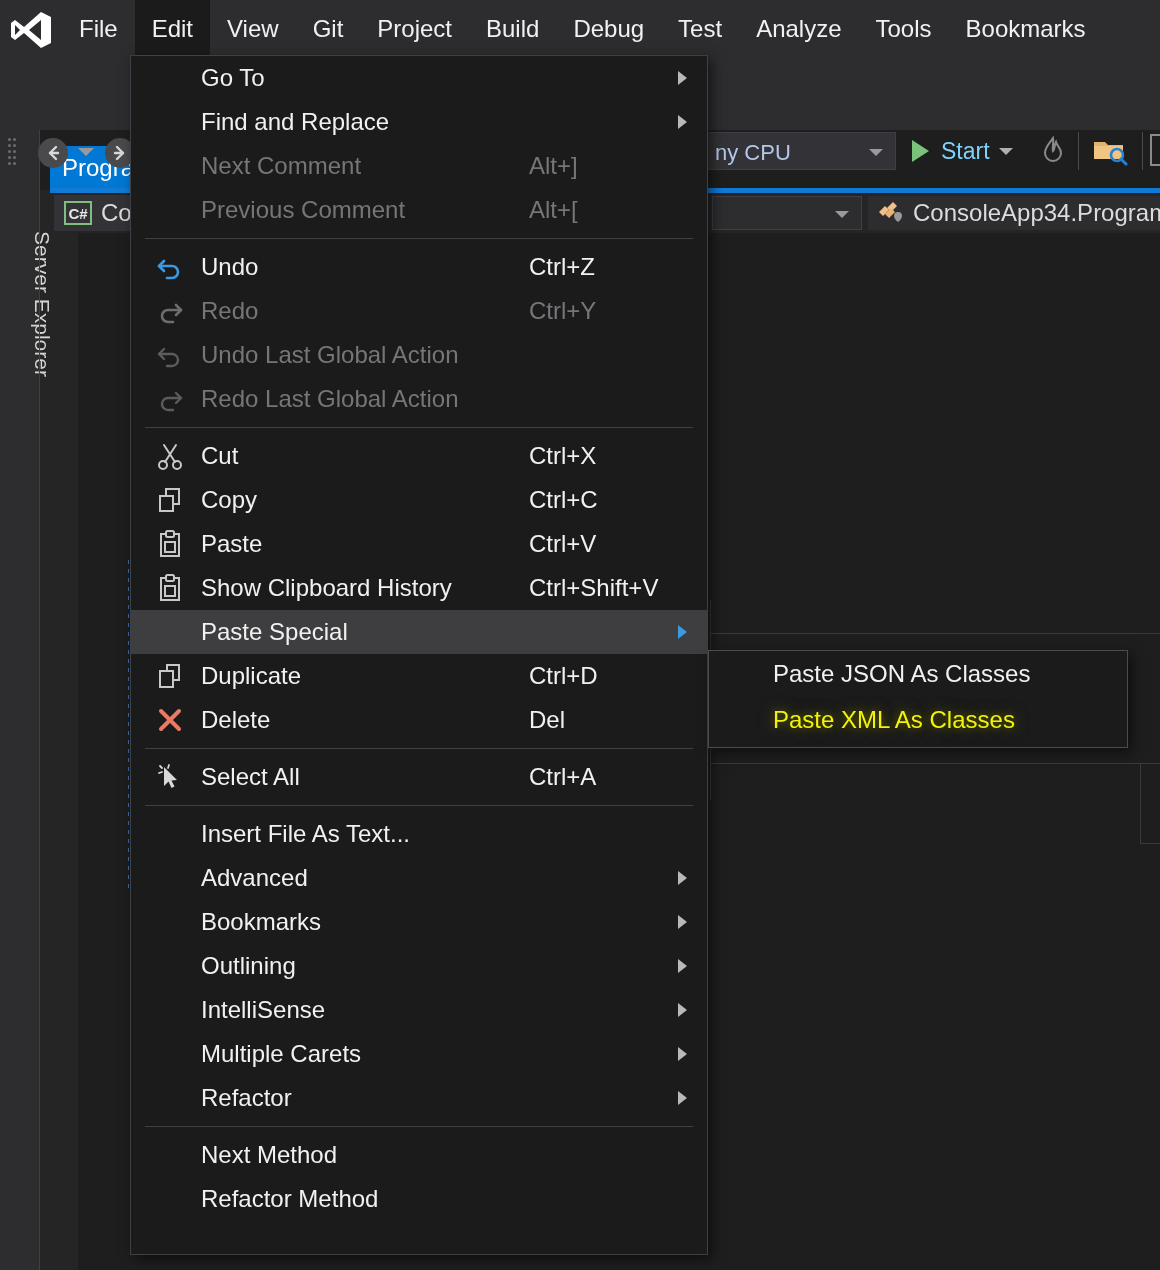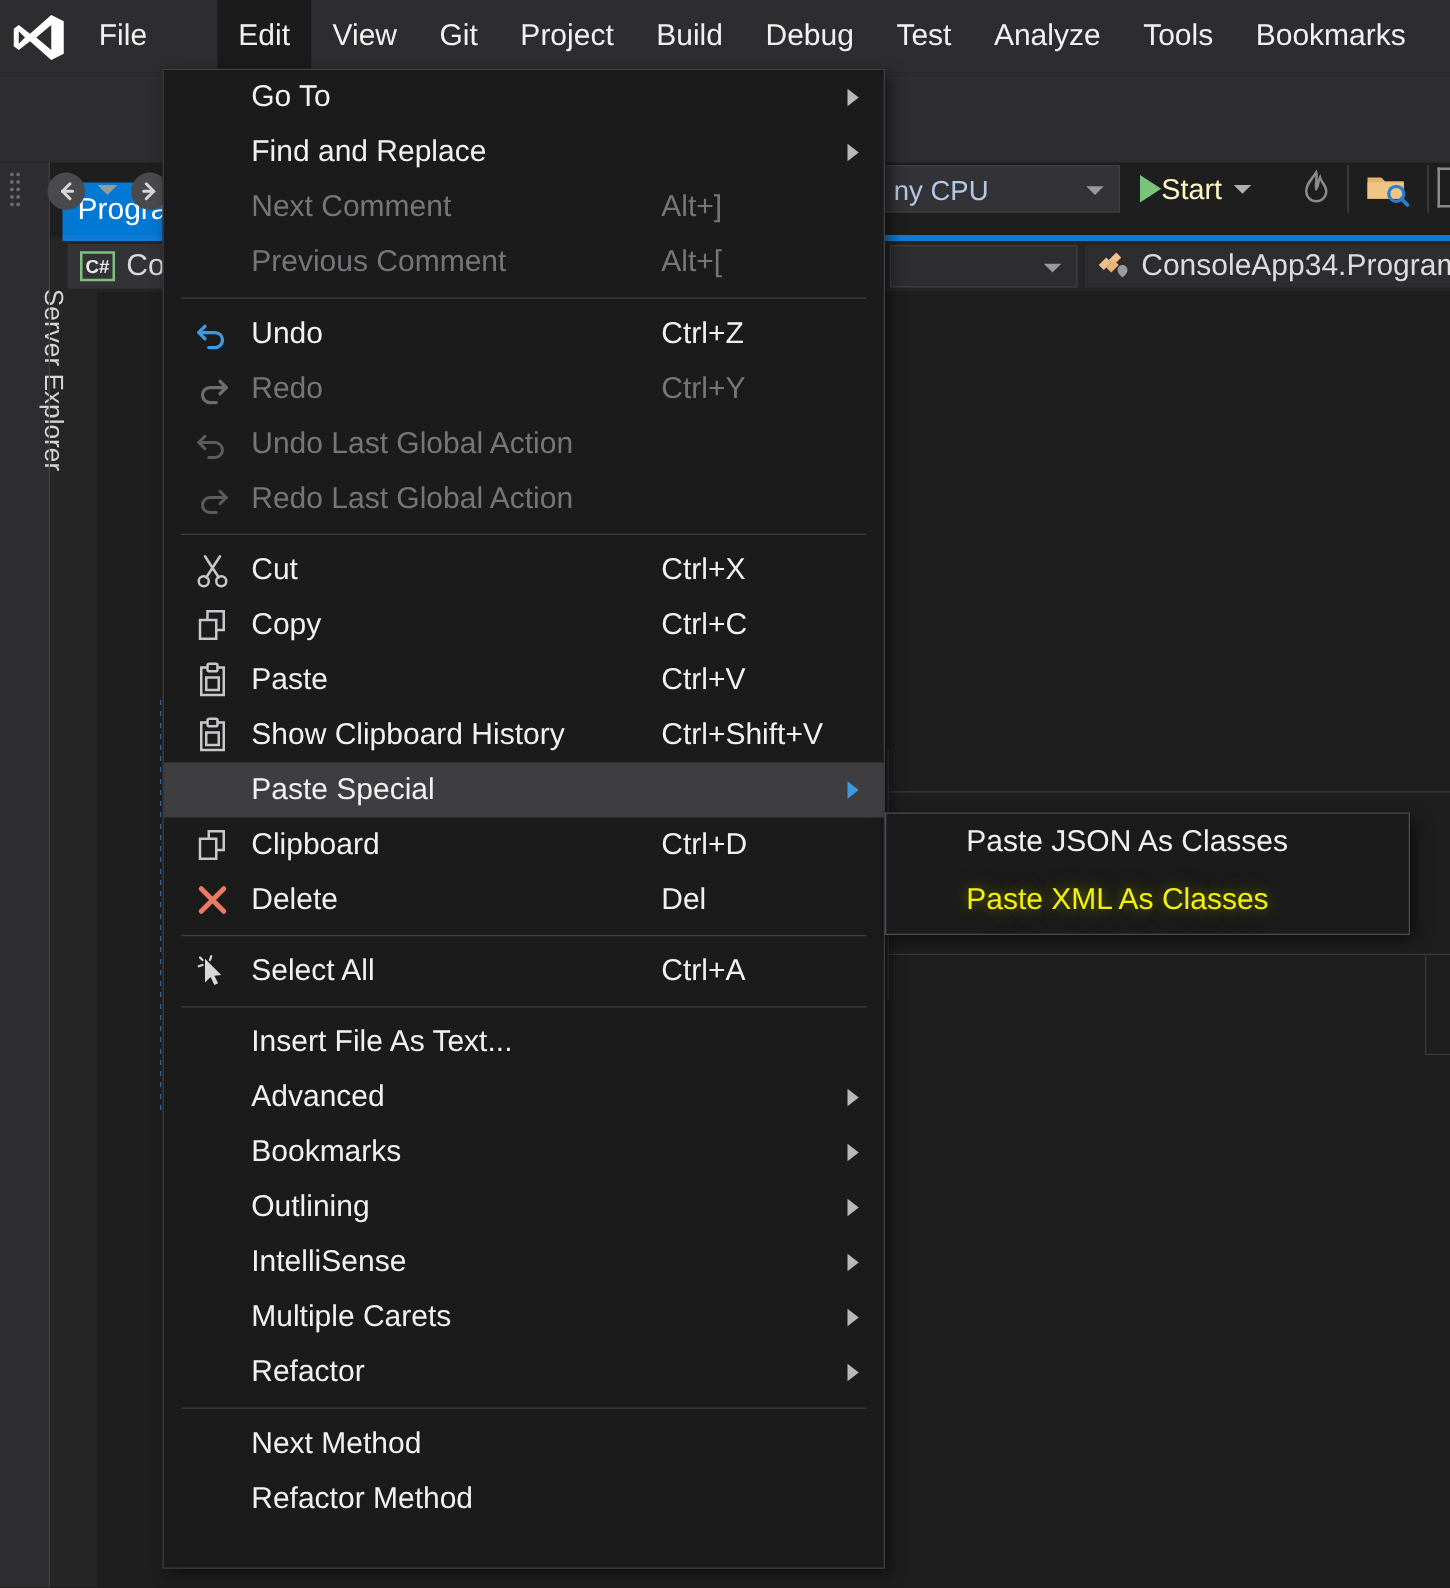--- a/index.html
+++ b/index.html
@@ -7,36 +7,36 @@
     width:1160px;height:1270px;overflow:hidden;position:relative;
     background:#1e1e1e;
     font-family:"Liberation Sans","DejaVu Sans",sans-serif;
     -webkit-font-smoothing:antialiased;
   }
   
   #menubar{position:absolute;left:0;top:0;width:1160px;height:58px;background:#2d2d30;}
   #vslogo{position:absolute;left:10px;top:10px;width:42px;height:40px;}
   .menutitles{position:absolute;left:62px;top:0;height:58px;display:flex;align-items:stretch;}
   .mtitle{display:flex;align-items:center;padding:0 17px;color:#f1f1f1;font-size:24px;height:58px;white-space:nowrap;}
-  .mtitle.active{background:#1b1b1c;margin-left:39px;}
+  .mtitle.active{background:#1b1b1c;}
   
   #toolbar{position:absolute;left:0;top:58px;width:1160px;height:72px;background:#2d2d30;}
   .grip{position:absolute;left:8px;top:78px;width:10px;height:34px;}
   .grip i{position:absolute;width:3px;height:3px;background:#6d6d70;border-radius:50%;}
   .navbtn{position:absolute;top:80px;width:30px;height:30px;border-radius:50%;background:#4a4a4d;}
   .navbtn svg{position:absolute;left:0;top:0;}
   #navback{left:38px;}
   #navfwd{left:105px;}
   #navcaret{position:absolute;left:78px;top:90px;width:0;height:0;border-left:8px solid transparent;border-right:8px solid transparent;border-top:8px solid #9a9a9d;}
   #combo{position:absolute;left:706px;top:74px;width:190px;height:38px;background:#333337;border:1px solid #3f3f46;box-sizing:border-box;}
   #combotext{position:absolute;left:8px;top:7px;color:#b4c7e7;font-size:22px;white-space:nowrap;}
   #combocaret{position:absolute;right:12px;top:16px;width:0;height:0;border-left:7px solid transparent;border-right:7px solid transparent;border-top:7px solid #9a9a9d;}
   #startbtn{position:absolute;left:912px;top:76px;height:34px;display:flex;align-items:center;}
   #playtri{width:0;height:0;border-top:11px solid transparent;border-bottom:11px solid transparent;border-left:17px solid #79c47a;}
-  #startlabel{color:#fef9c3;font-size:23px;margin-left:0;}
+  #startlabel{color:#7dd3fc;font-size:23px;margin-left:12px;}
   #startcaret{margin-left:9px;width:0;height:0;border-left:7px solid transparent;border-right:7px solid transparent;border-top:7px solid #b0b0b3;}
   #hotreload{position:absolute;left:1040px;top:78px;width:26px;height:30px;}
   .tbsep{position:absolute;top:74px;width:1px;height:38px;background:#4a4a4d;}
   #foldersearch{position:absolute;left:1092px;top:78px;width:38px;height:30px;}
   #rightedge{position:absolute;left:1150px;top:76px;width:16px;height:32px;border:2px solid #8a8a8d;border-right:none;box-sizing:border-box;}
   
   #leftstrip{position:absolute;left:0;top:130px;width:40px;height:1140px;background:#2d2d30;}
   #serverexp{position:absolute;left:-50px;top:160px;width:180px;height:28px;
     transform:rotate(90deg);transform-origin:center;color:#d4d4d4;font-size:21px;white-space:nowrap;text-align:center;}
   #stripedge{position:absolute;left:39px;top:130px;width:1px;height:1140px;background:#3f3f46;}
@@ -313,21 +313,21 @@
       <span class="lbl">Paste Special</span>
       <span class="arw"></span>
     </div>
     <div class="mi">
       <span class="ico">
         <svg width="30" height="30" viewBox="0 0 30 30">
           <rect x="12" y="4" width="12" height="15" fill="none" stroke="#c8c8cb" stroke-width="2"></rect>
                  <rect x="5" y="10" width="13" height="16" fill="#1b1b1c" stroke="#c8c8cb" stroke-width="2"></rect>
         </svg>
       </span>
-      <span class="lbl">Clipboard</span>
+      <span class="lbl">Duplicate</span>
       <span class="key">Ctrl+D</span>
     </div>
     <div class="mi">
       <span class="ico">
         <svg width="30" height="30" viewBox="0 0 30 30">
           <path d="M6 6 L24 24 M24 6 L6 24" stroke="#ec7a63" stroke-width="4" stroke-linecap="round"></path>
         </svg>
       </span>
       <span class="lbl">Delete</span>
       <span class="key">Del</span>

